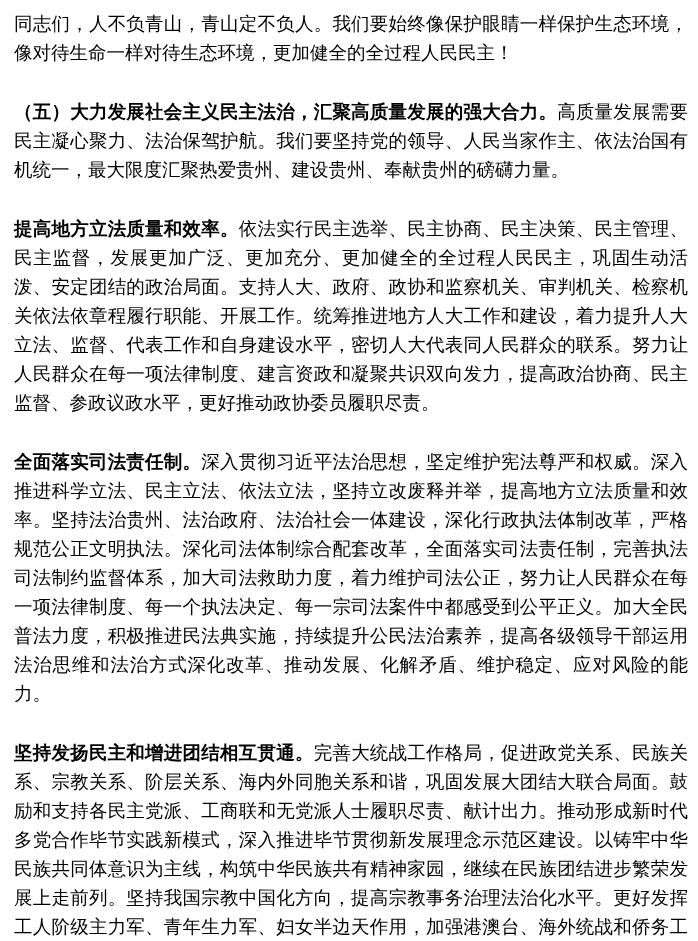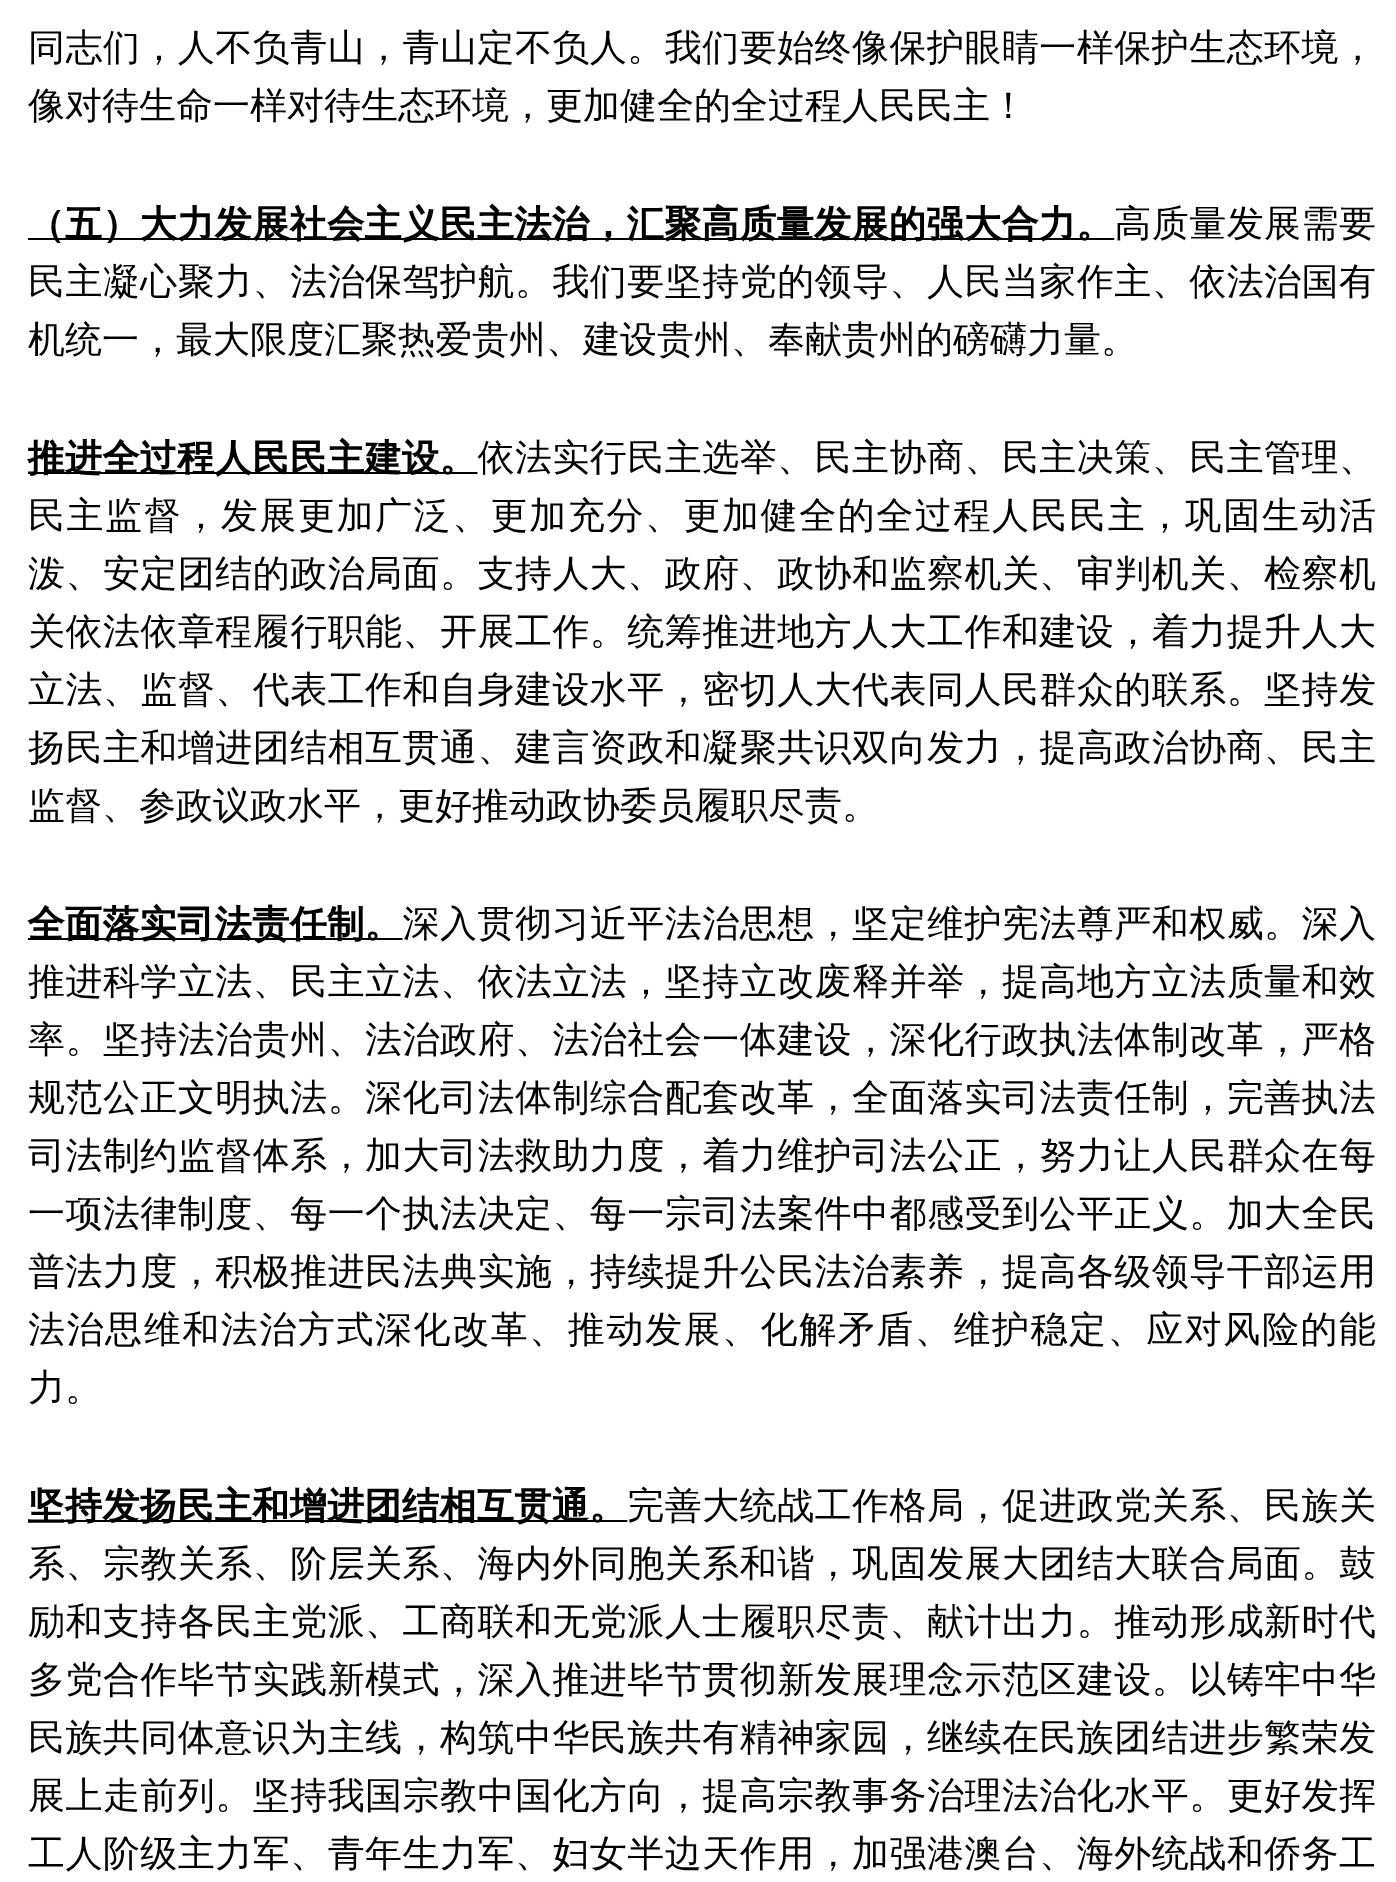--- a/index.html
+++ b/index.html
@@ -20,31 +20,30 @@
     font-size: 18.5px;
     line-height: 29px;
     color: #000000;
     text-align: justify;
   }
   .para {
     margin: 0 0 30px 0;
   }
   .lead {
     font-weight: 700;
-    text-decoration: underline;
   }
 </style>
 </head>
 <body>
 
 <div class="article">
 
   <p class="para"><span>同志们，人不负青山，青山定不负人。我们要始终像保护眼睛一样保护生态环境，像对待生命一样对待生态环境，更加健全的全过程人民民主！</span></p>
 
   <p class="para"><strong class="lead">（五）大力发展社会主义民主法治，汇聚高质量发展的强大合力。</strong><span>高质量发展需要民主凝心聚力、法治保驾护航。我们要坚持党的领导、人民当家作主、依法治国有机统一，最大限度汇聚热爱贵州、建设贵州、奉献贵州的磅礴力量。</span></p>
 
-  <p class="para"><strong class="lead">推进全过程人民民主建设。</strong><span>依法实行民主选举、民主协商、民主决策、民主管理、民主监督，发展更加广泛、更加充分、更加健全的全过程人民民主，巩固生动活泼、安定团结的政治局面。支持人大、政府、政协和监察机关、审判机关、检察机关依法依章程履行职能、开展工作。统筹推进地方人大工作和建设，着力提升人大立法、监督、代表工作和自身建设水平，密切人大代表同人民群众的联系。坚持发扬民主和增进团结相互贯通、建言资政和凝聚共识双向发力，提高政治协商、民主监督、参政议政水平，更好推动政协委员履职尽责。</span></p>
+  <p class="para"><strong class="lead">提高地方立法质量和效率。</strong><span>依法实行民主选举、民主协商、民主决策、民主管理、民主监督，发展更加广泛、更加充分、更加健全的全过程人民民主，巩固生动活泼、安定团结的政治局面。支持人大、政府、政协和监察机关、审判机关、检察机关依法依章程履行职能、开展工作。统筹推进地方人大工作和建设，着力提升人大立法、监督、代表工作和自身建设水平，密切人大代表同人民群众的联系。努力让人民群众在每一项法律制度、建言资政和凝聚共识双向发力，提高政治协商、民主监督、参政议政水平，更好推动政协委员履职尽责。</span></p>
 
   <p class="para"><strong class="lead">全面落实司法责任制。</strong><span>深入贯彻习近平法治思想，坚定维护宪法尊严和权威。深入推进科学立法、民主立法、依法立法，坚持立改废释并举，提高地方立法质量和效率。坚持法治贵州、法治政府、法治社会一体建设，深化行政执法体制改革，严格规范公正文明执法。深化司法体制综合配套改革，全面落实司法责任制，完善执法司法制约监督体系，加大司法救助力度，着力维护司法公正，努力让人民群众在每一项法律制度、每一个执法决定、每一宗司法案件中都感受到公平正义。加大全民普法力度，积极推进民法典实施，持续提升公民法治素养，提高各级领导干部运用法治思维和法治方式深化改革、推动发展、化解矛盾、维护稳定、应对风险的能力。</span></p>
 
   <p class="para"><strong class="lead">坚持发扬民主和增进团结相互贯通。</strong><span>完善大统战工作格局，促进政党关系、民族关系、宗教关系、阶层关系、海内外同胞关系和谐，巩固发展大团结大联合局面。鼓励和支持各民主党派、工商联和无党派人士履职尽责、献计出力。推动形成新时代多党合作毕节实践新模式，深入推进毕节贯彻新发展理念示范区建设。以铸牢中华民族共同体意识为主线，构筑中华民族共有精神家园，继续在民族团结进步繁荣发展上走前列。坚持我国宗教中国化方向，提高宗教事务治理法治化水平。更好发挥工人阶级主力军、青年生力军、妇女半边天作用，加强港澳台、海外统战和侨务工作，做好文联、社科联、科协、残联、红十字会等工作。</span></p>
 
 </div>
 
 </body></html>

